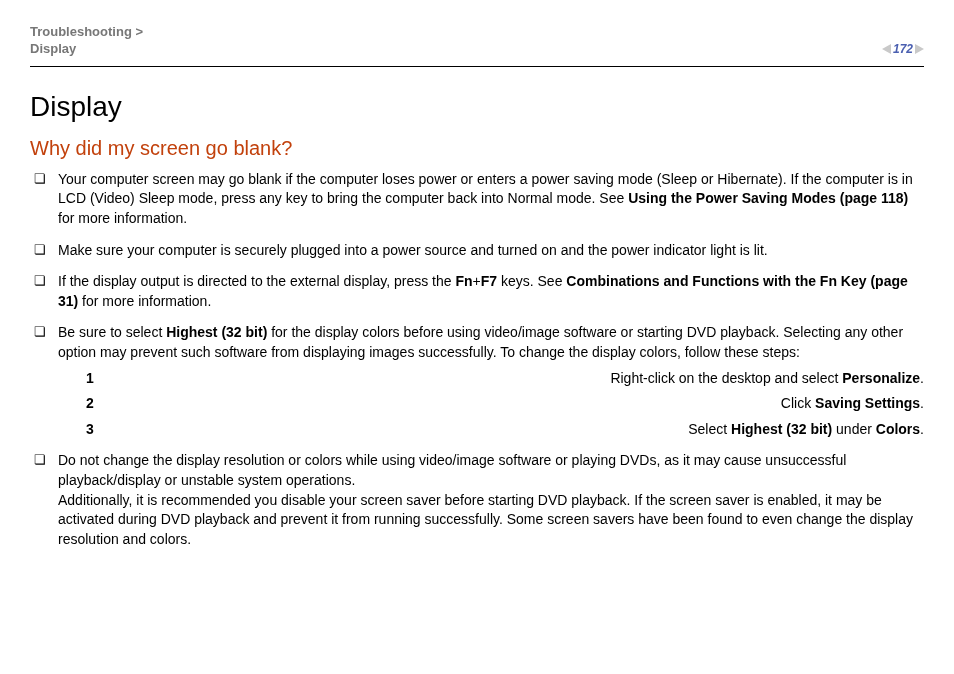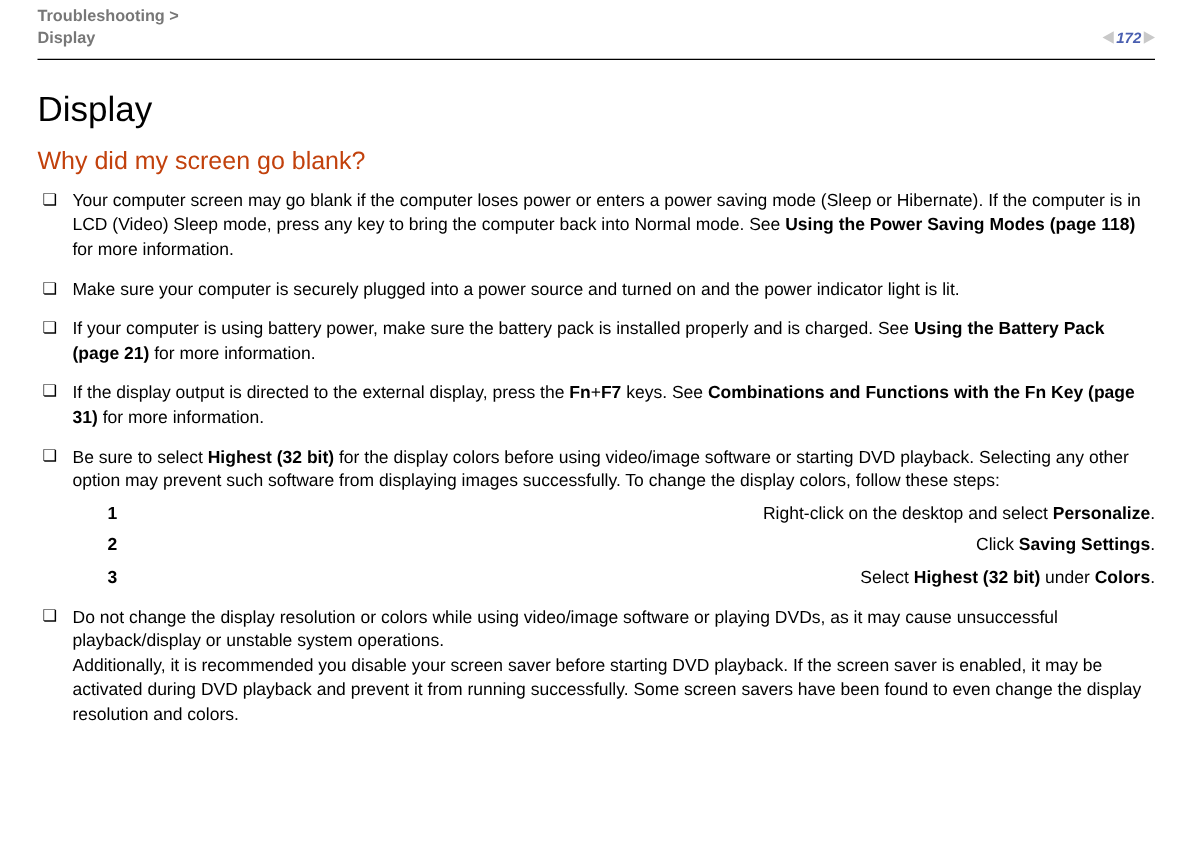--- a/index.html
+++ b/index.html
@@ -13,21 +13,21 @@
     width: 954px;
     height: 674px;
     box-sizing: border-box;
     padding: 0 30px;
     position: relative;
   }
   .header {
     display: flex;
     justify-content: space-between;
     align-items: flex-start;
-    padding-top: 5px;
+    padding-top: 24px;
     border-bottom: 1px solid #000;
     padding-bottom: 8px;
   }
   .breadcrumb {
     font-size: 13px;
     font-weight: bold;
     color: #777;
     line-height: 1.3;
   }
   .pagenum-wrap {
@@ -123,23 +123,20 @@
   <h2 class="subhead">Why did my screen go blank?</h2>
 
   <ul class="bullets">
     <li>
       <span>Your computer screen may go blank if the computer loses power or enters a power saving mode (Sleep or Hibernate). If the computer is in LCD (Video) Sleep mode, press any key to bring the computer back into Normal mode. See </span><span class="b">Using the Power Saving Modes </span><span class="link">(page 118)</span><span> for more information.</span>
     </li>
     <li>
       <span>Make sure your computer is securely plugged into a power source and turned on and the power indicator light is lit.</span>
     </li>
     <li>
-      <span>If your computer is using battery power, make sure the battery pack is installed properly and is charged. See </span><span class="b">Using the Battery Pack </span><span class="link">(page 21)</span><span> for more information.</span>
-    </li>
-    <li>
       <span>If the display output is directed to the external display, press the </span><span class="b">Fn</span><span>+</span><span class="b">F7</span><span> keys. See </span><span class="b">Combinations and Functions with the Fn Key </span><span class="link">(page 31)</span><span> for more information.</span>
     </li>
   </ul>
 
 
   <ul class="bullets">
     <li>
       <span>Be sure to select </span><span class="b">Highest (32 bit)</span><span> for the display colors before using video/image software or starting DVD playback. Selecting any other option may prevent such software from displaying images successfully. To change the display colors, follow these steps:</span>
       <ol class="steps">
         <li><span>Right-click on the desktop and select </span><span class="b">Personalize</span><span>.</span></li>

